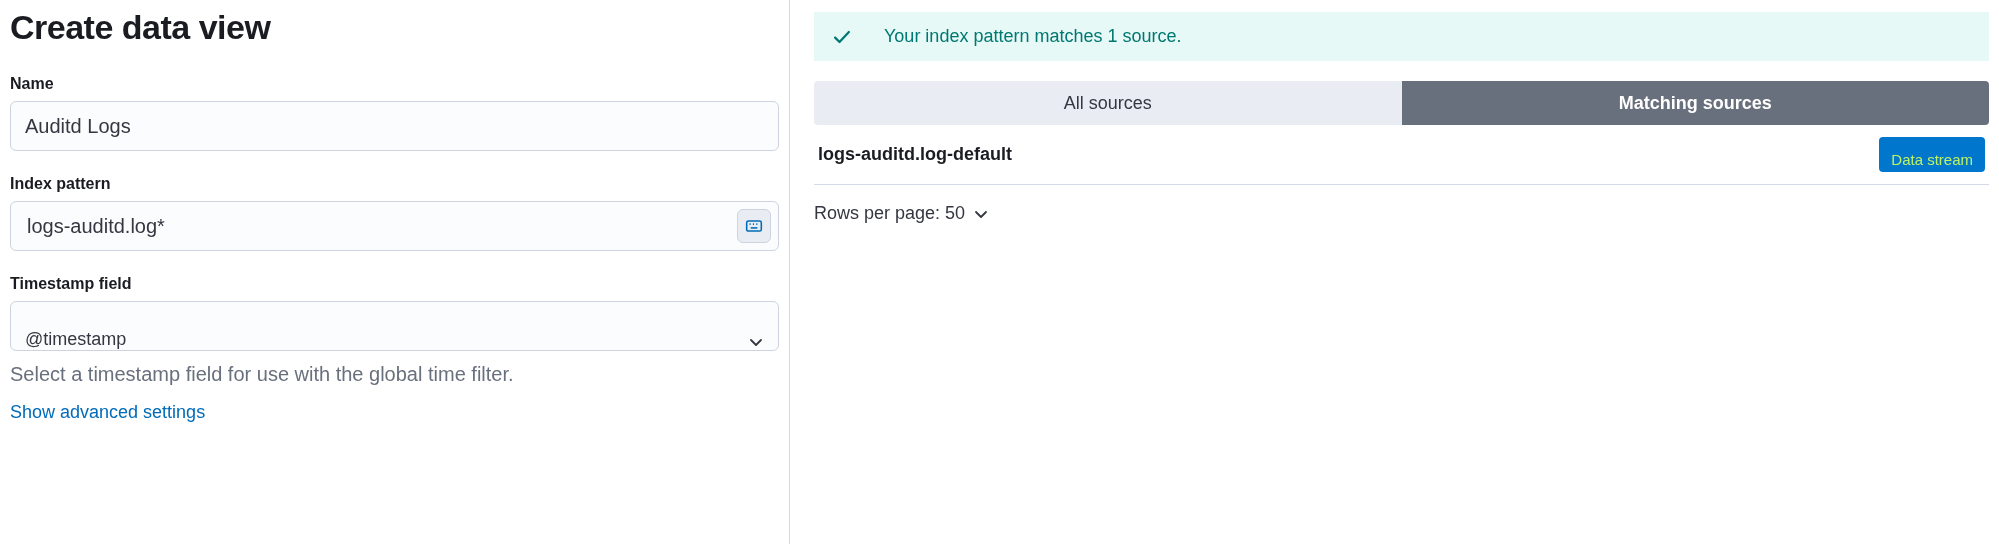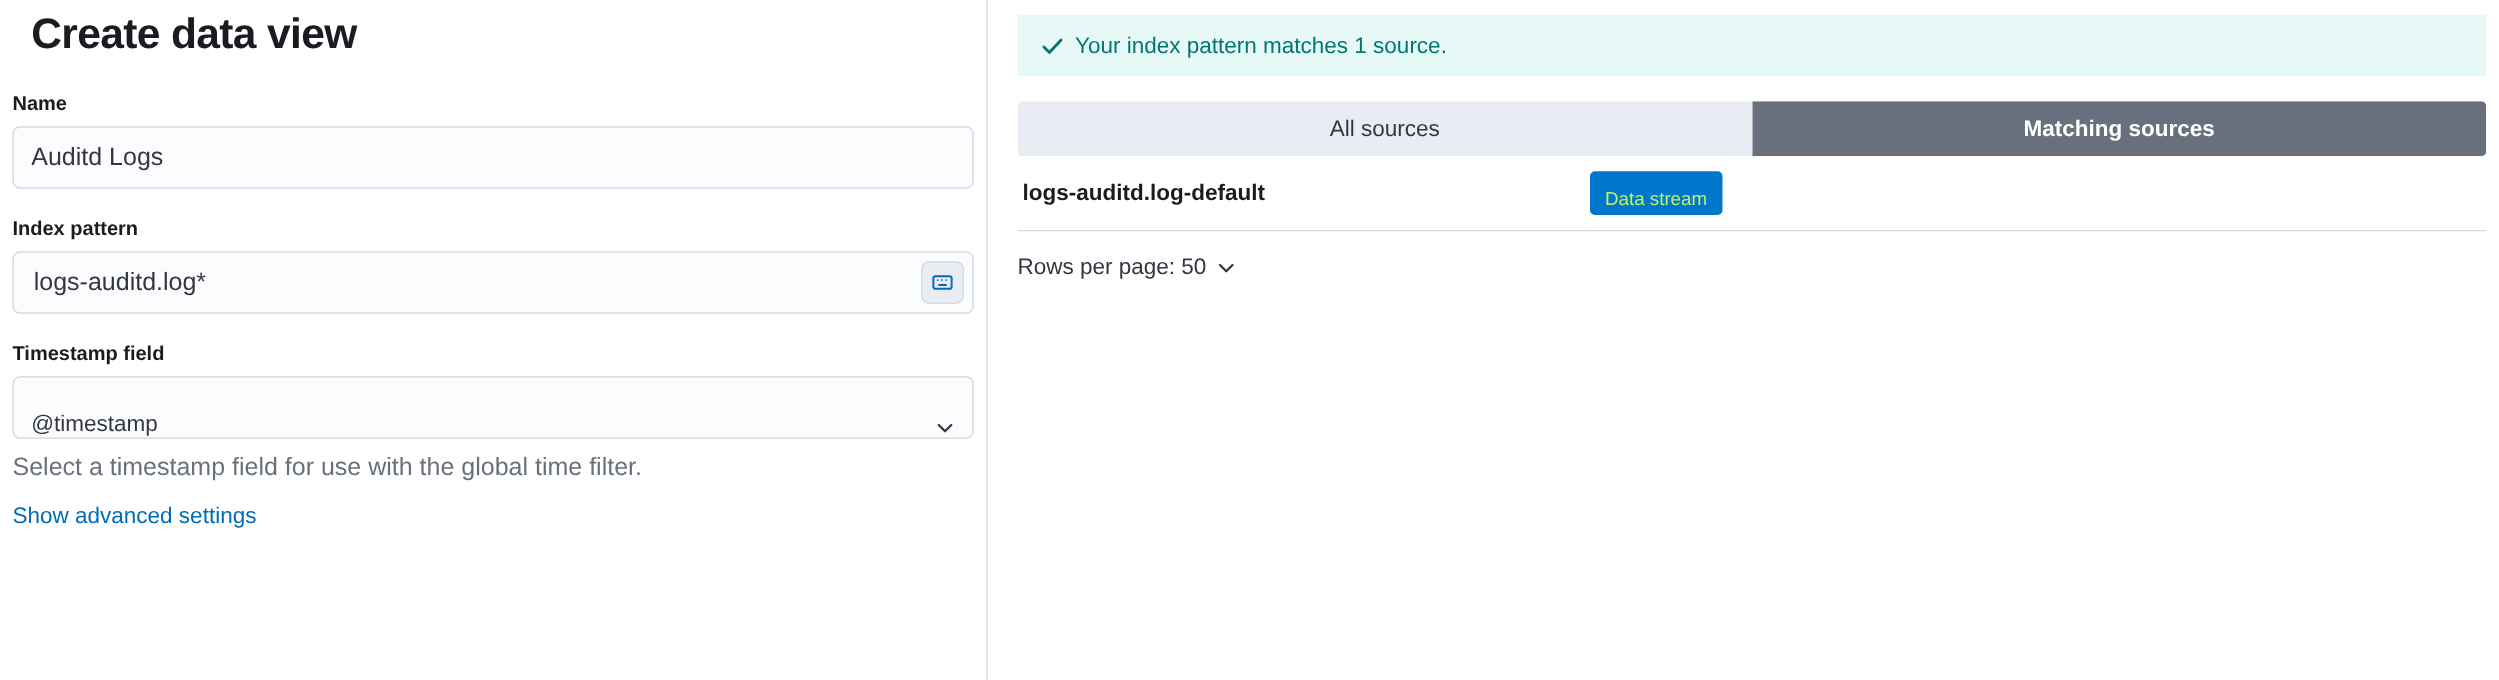--- a/index.html
+++ b/index.html
@@ -18,21 +18,20 @@
     }
     .right-panel {
       flex: 1;
       padding: 12px 10px 10px 24px;
     }
     .page-title {
       font-size: 34px;
       font-weight: 700;
       letter-spacing: -0.5px;
       margin-bottom: 28px;
-      margin-left: 15px;
     }
     .field-group { margin-bottom: 24px; }
     .field-label {
       display: block;
       font-size: 16px;
       font-weight: 600;
       margin-bottom: 8px;
     }
     .text-input {
       width: 100%;
@@ -88,21 +87,21 @@
       cursor: pointer;
       margin-top: 12px;
       font-weight: 400;
     }
     .callout {
       background: #e6f9f7;
       border-radius: 0;
       padding: 14px 18px;
       display: flex;
       align-items: center;
-      gap: 8px;
+      gap: 32px;
       color: #007871;
       font-size: 18px;
     }
     .callout svg { flex-shrink: 0; }
     .tabs {
       display: flex;
       margin-top: 20px;
       border-radius: 4px;
       overflow: hidden;
     }
@@ -122,21 +121,21 @@
       font-weight: 400;
     }
     .tab-active {
       background: #69707d;
       color: #fff;
       font-weight: 700;
     }
     .source-row {
       display: flex;
       align-items: center;
-      justify-content: flex-start;
+      justify-content: space-between;
       padding: 12px 4px;
       border-bottom: 1px solid #d3dae6;
       gap: 260px;
     }
     .source-name {
       font-size: 18px;
       font-weight: 700;
       color: #1a1c21;
     }
     .badge {

